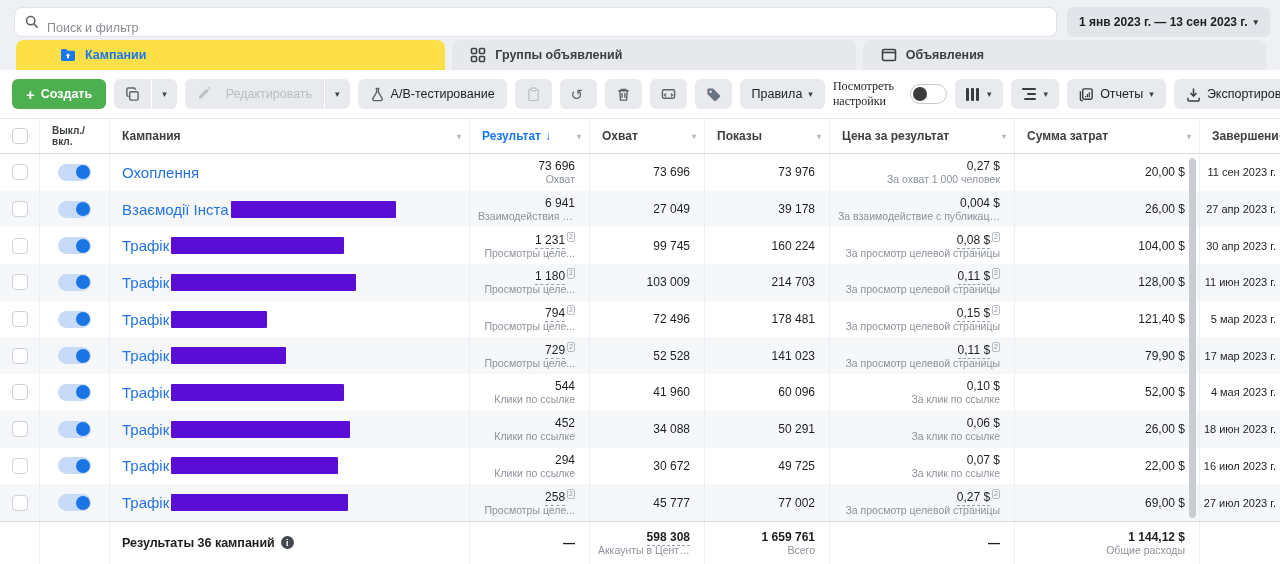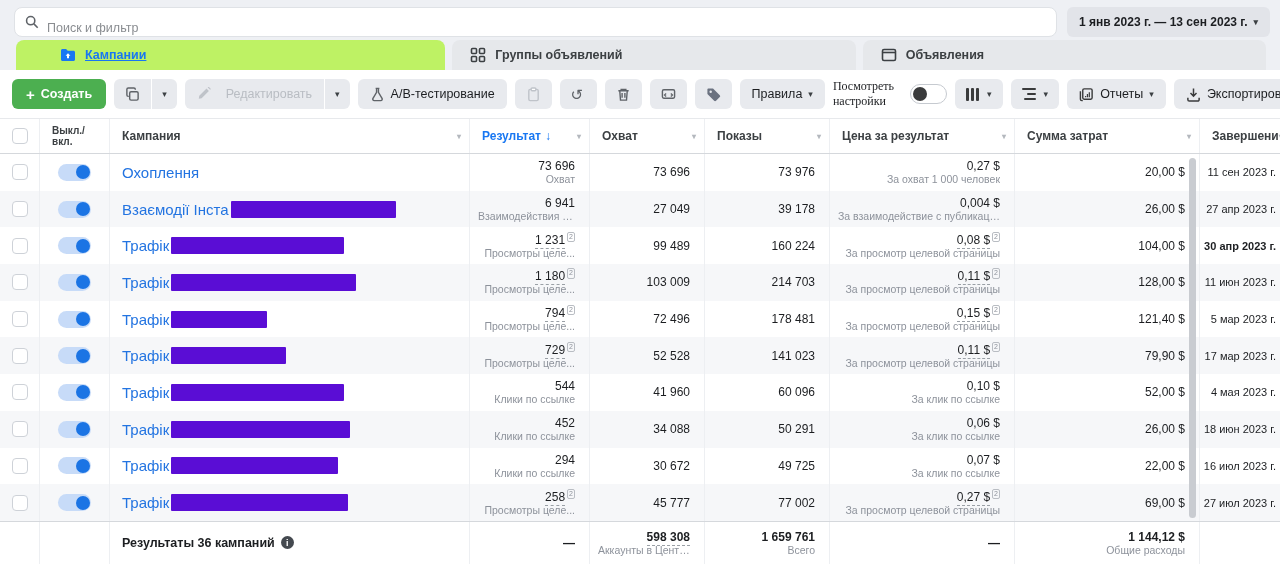--- a/index.html
+++ b/index.html
@@ -13,21 +13,21 @@
   .searchbar .ph { color:#8a8d91; font-size:12.5px;margin-top:12px; }
   .search-ic { width:14px; height:14px; color:#5f6368; flex:0 0 auto; }
   .datebtn { height:30px; background:#e2e4e9; border-radius:6px; display:flex; align-items:center;
              gap:6px; padding:0 12px; font-size:12px; font-weight:600; color:#1c1e21; cursor:pointer; }
   .caret { font-size:9px; color:#3c4043; line-height:1; }
 
   
   .tabs { display:flex; gap:7px; padding:0 14px 0 16px; height:30px; }
   .tab { flex:1; display:flex; align-items:center; gap:9px; padding-left:18px; background:#e6e8eb;
          border-radius:8px 8px 0 0; font-size:12.5px; font-weight:700; color:#3c4043; cursor:pointer; }
-  .tab.active { background:#bef264; color:#1877f2; padding-left:44px;text-decoration:underline; }
+  .tab.active { background:#fde047; color:#1877f2; padding-left:44px; }
   .tab .ticon { width:16px; height:16px; flex:0 0 auto; }
 
   
   .content { background:#fff; height:494px; display:flex; flex-direction:column; }
 
   
   .toolbar { display:flex; align-items:center; gap:8px; padding:9px 12px; height:48px; }
   .btn { height:30px; border-radius:6px; display:flex; align-items:center; gap:6px; padding:0 12px;
          background:#e8eaee; font-size:12.5px; color:#1c1e21; cursor:pointer; white-space:nowrap; }
   .btn.green { background:#4caf50; color:#fff; font-weight:700; padding:0 14px; }
@@ -363,36 +363,36 @@
         </div>
      <div class="cell c-name">
        <a class="cname">Трафік</a>
        <span class="redact" style="width:173px"></span>
      </div>
         <div class="cell num ">
      <div class="val"><span class="v dot">1 231</span><span class="b2">2</span></div>
      <div class="sub">Просмотры целе...</div>
    </div>
         <div class="cell num ">
-     <div class="val"><span class="v ">99 489</span></div>
+     <div class="val"><span class="v ">99 745</span></div>
 
    </div>
         <div class="cell num ">
      <div class="val"><span class="v ">160 224</span></div>
 
    </div>
         <div class="cell num ">
      <div class="val"><span class="v dot">0,08 $</span><span class="b2">2</span></div>
      <div class="sub">За просмотр целевой страницы</div>
    </div>
         <div class="cell num ">
      <div class="val"><span class="v ">104,00 $</span></div>
 
    </div>
-        <div class="cell c-date" style="border-right:0;font-weight:bold;">30 апр 2023 г.</div>
+        <div class="cell c-date" style="border-right:0;">30 апр 2023 г.</div>
       </div>
       <div class="tgrid trow">
         <div class="cell c-cb">
           <span class="cb"></span>
         </div>
      <div class="cell c-tg">
           <span class="toggle">
             <span class="knob"></span>
           </span>
         </div>

